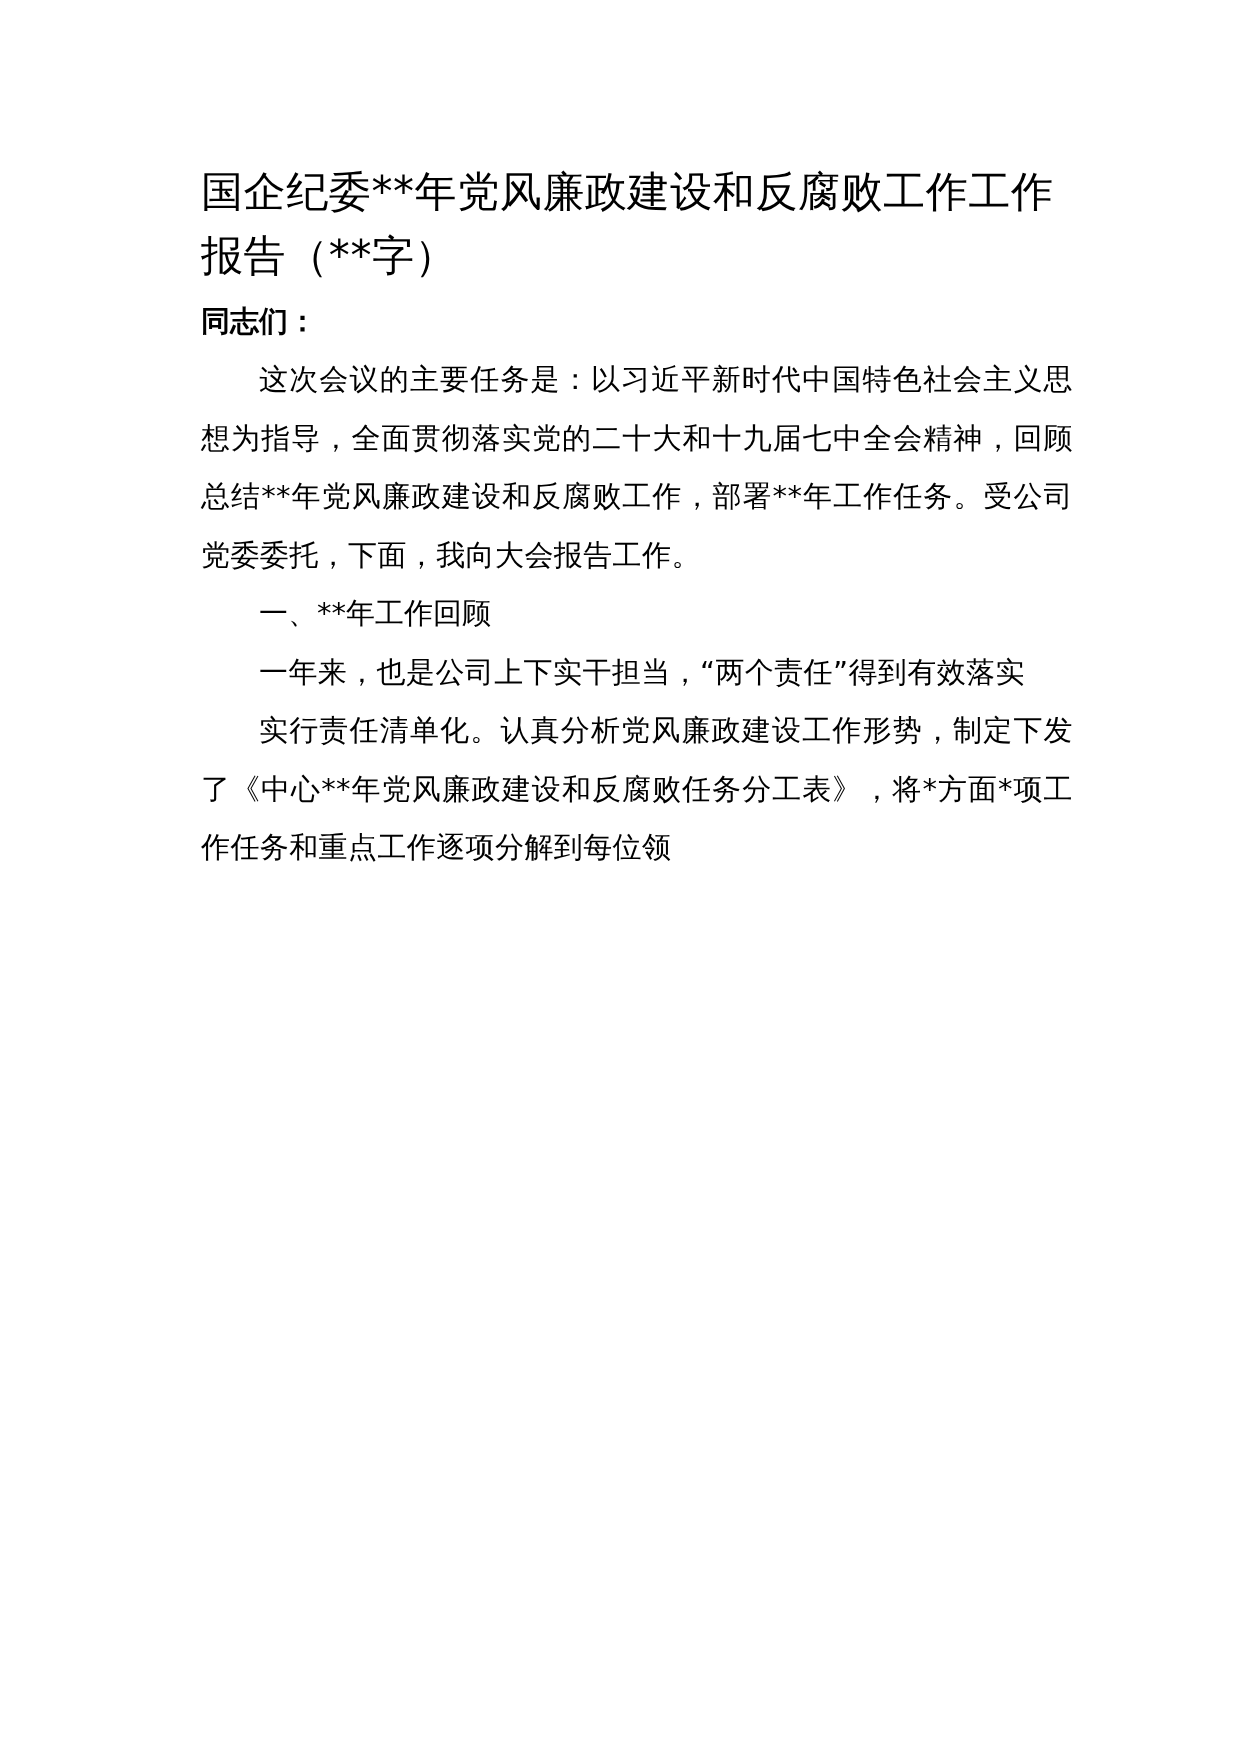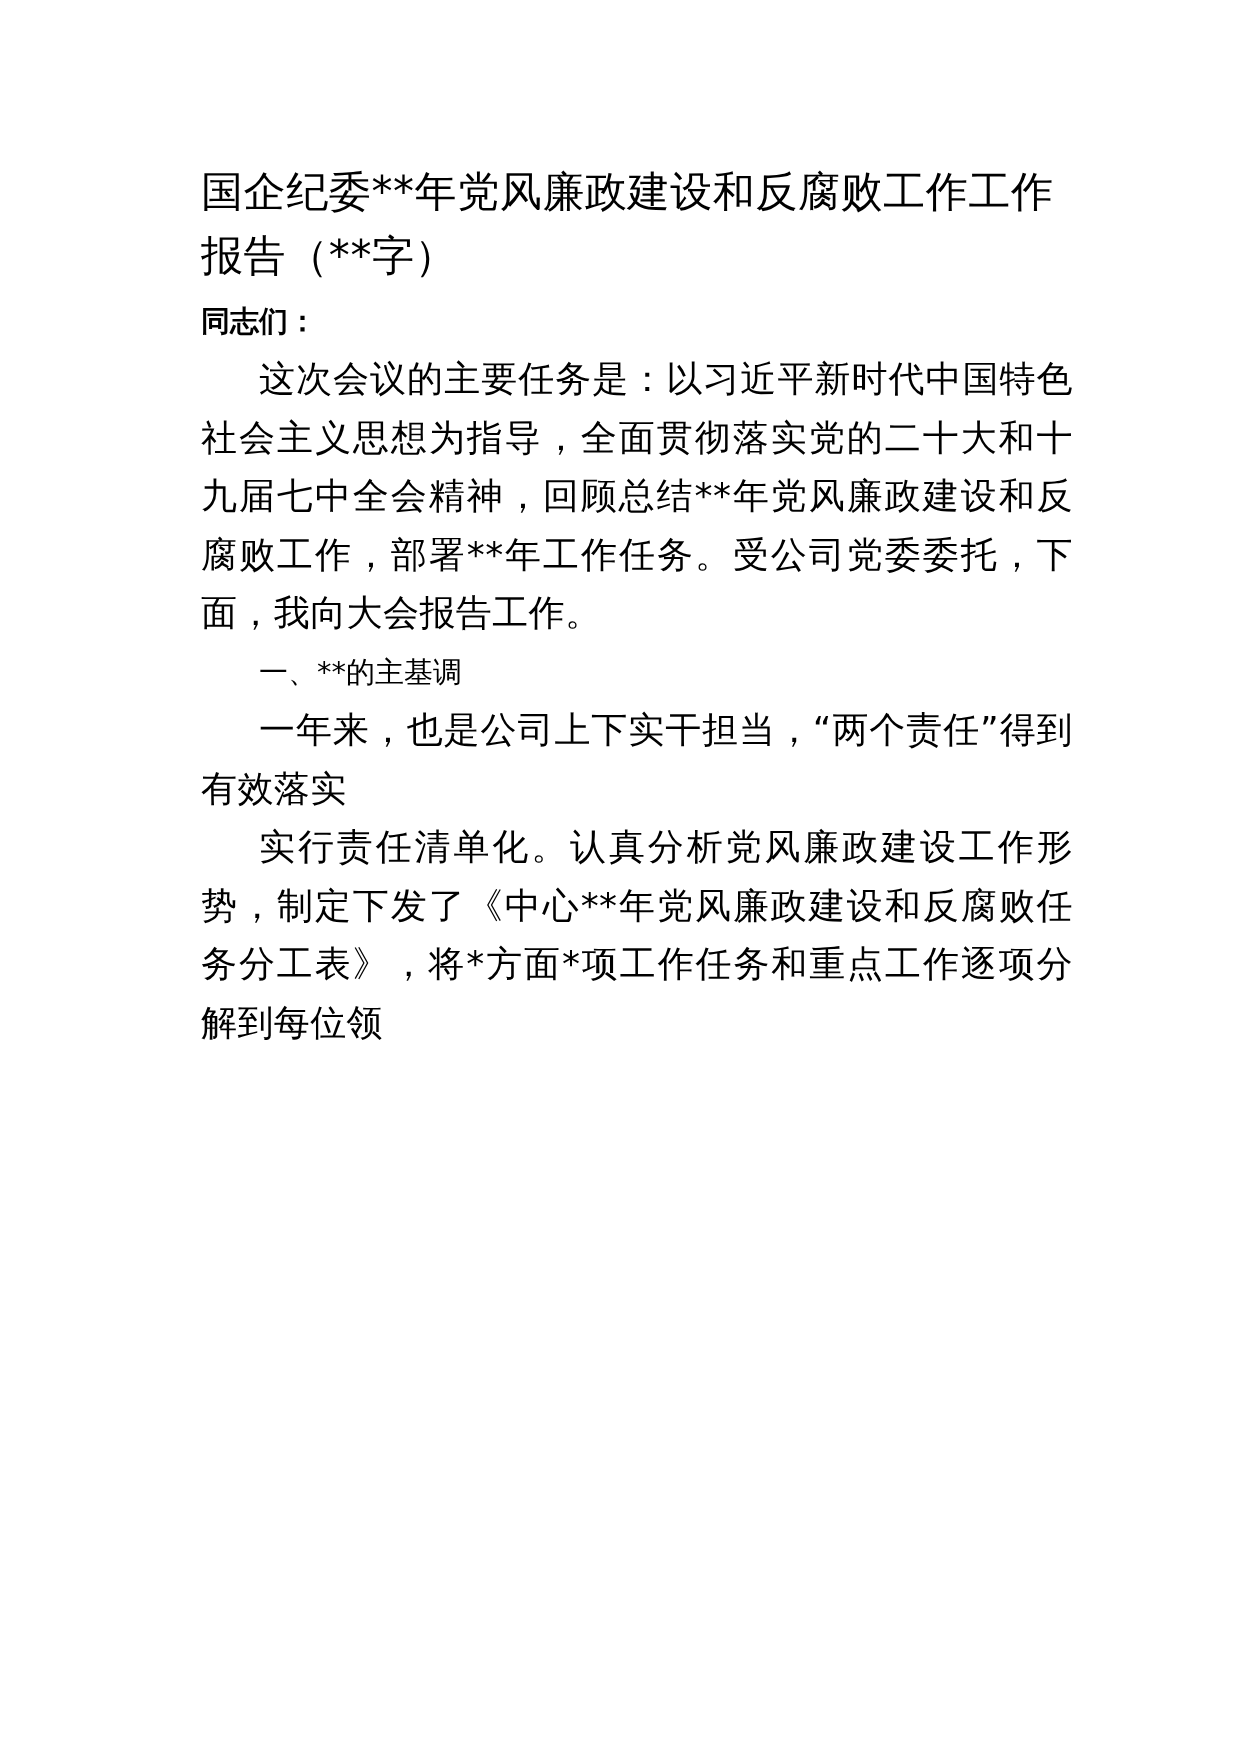--- a/index.html
+++ b/index.html
@@ -29,21 +29,21 @@
       font-weight: normal;
       letter-spacing: 0.6px;
     }
     .salutation {
       font-size: 29px;
       line-height: 58px;
       margin: 4px 0 0 0;
       font-weight: bold;
     }
     .para {
-      font-size: 36px;
+      font-size: 29px;
       line-height: 58.5px;
       margin: 0;
       text-indent: 58px;
       text-align: justify;
       text-align-last: left;
       letter-spacing: 0.4px;
     }
     .heading {
       font-size: 29px;
       line-height: 58.5px;
@@ -51,16 +51,16 @@
       text-indent: 58px;
     }
   </style>
 </head>
 <body>
 
 <div class="page">
   <h1 class="title">国企纪委**年党风廉政建设和反腐败工作工作报告（**字）</h1>
   <p class="salutation">同志们：</p>
   <p class="para">这次会议的主要任务是：以习近平新时代中国特色社会主义思想为指导，全面贯彻落实党的二十大和十九届七中全会精神，回顾总结**年党风廉政建设和反腐败工作，部署**年工作任务。受公司党委委托，下面，我向大会报告工作。</p>
-  <p class="heading">一、**的主基调</p>
+  <p class="heading">一、**年工作回顾</p>
   <p class="para">一年来，也是公司上下实干担当，“两个责任”得到有效落实</p>
   <p class="para">实行责任清单化。认真分析党风廉政建设工作形势，制定下发了《中心**年党风廉政建设和反腐败任务分工表》，将*方面*项工作任务和重点工作逐项分解到每位领</p>
 </div>
 
 </body></html>

